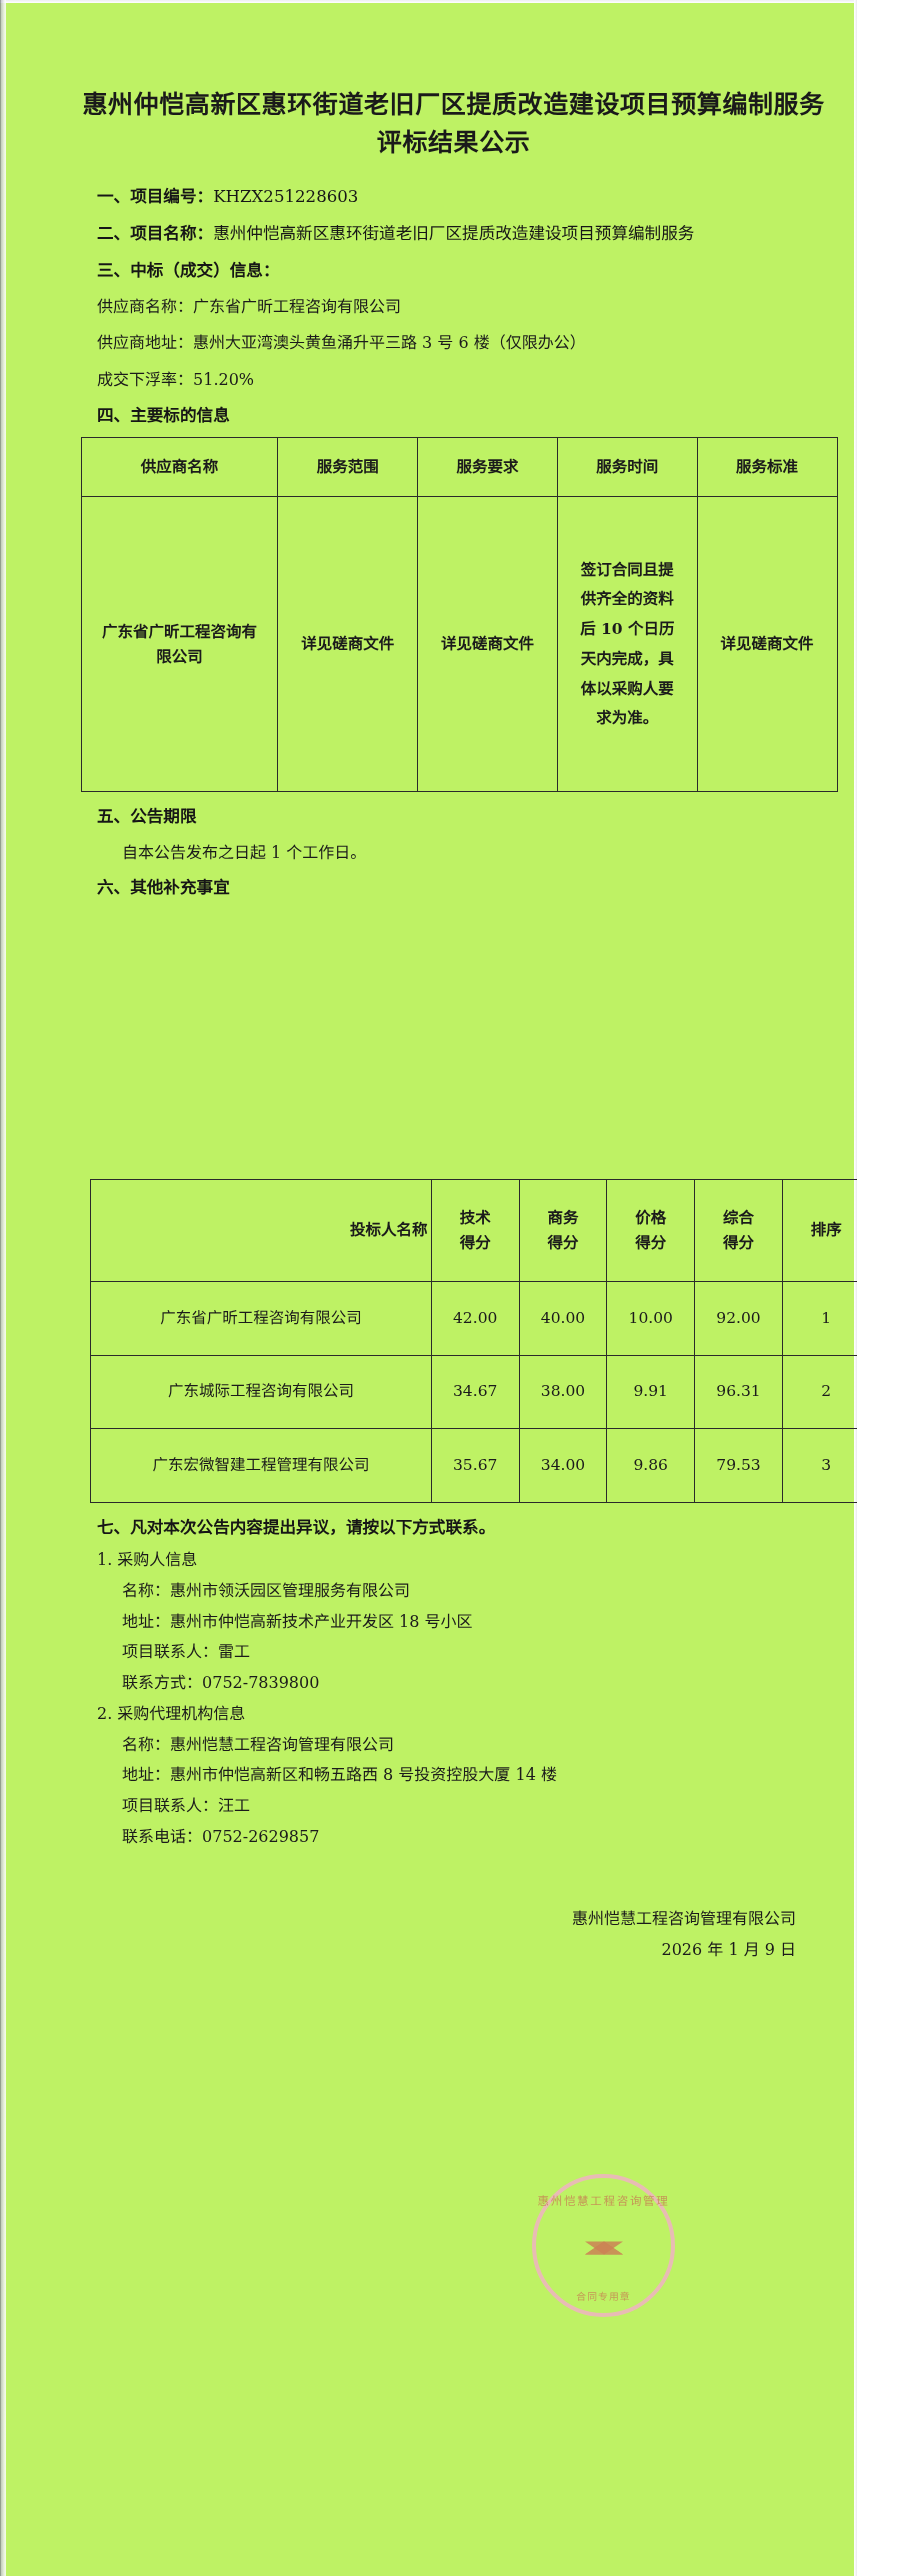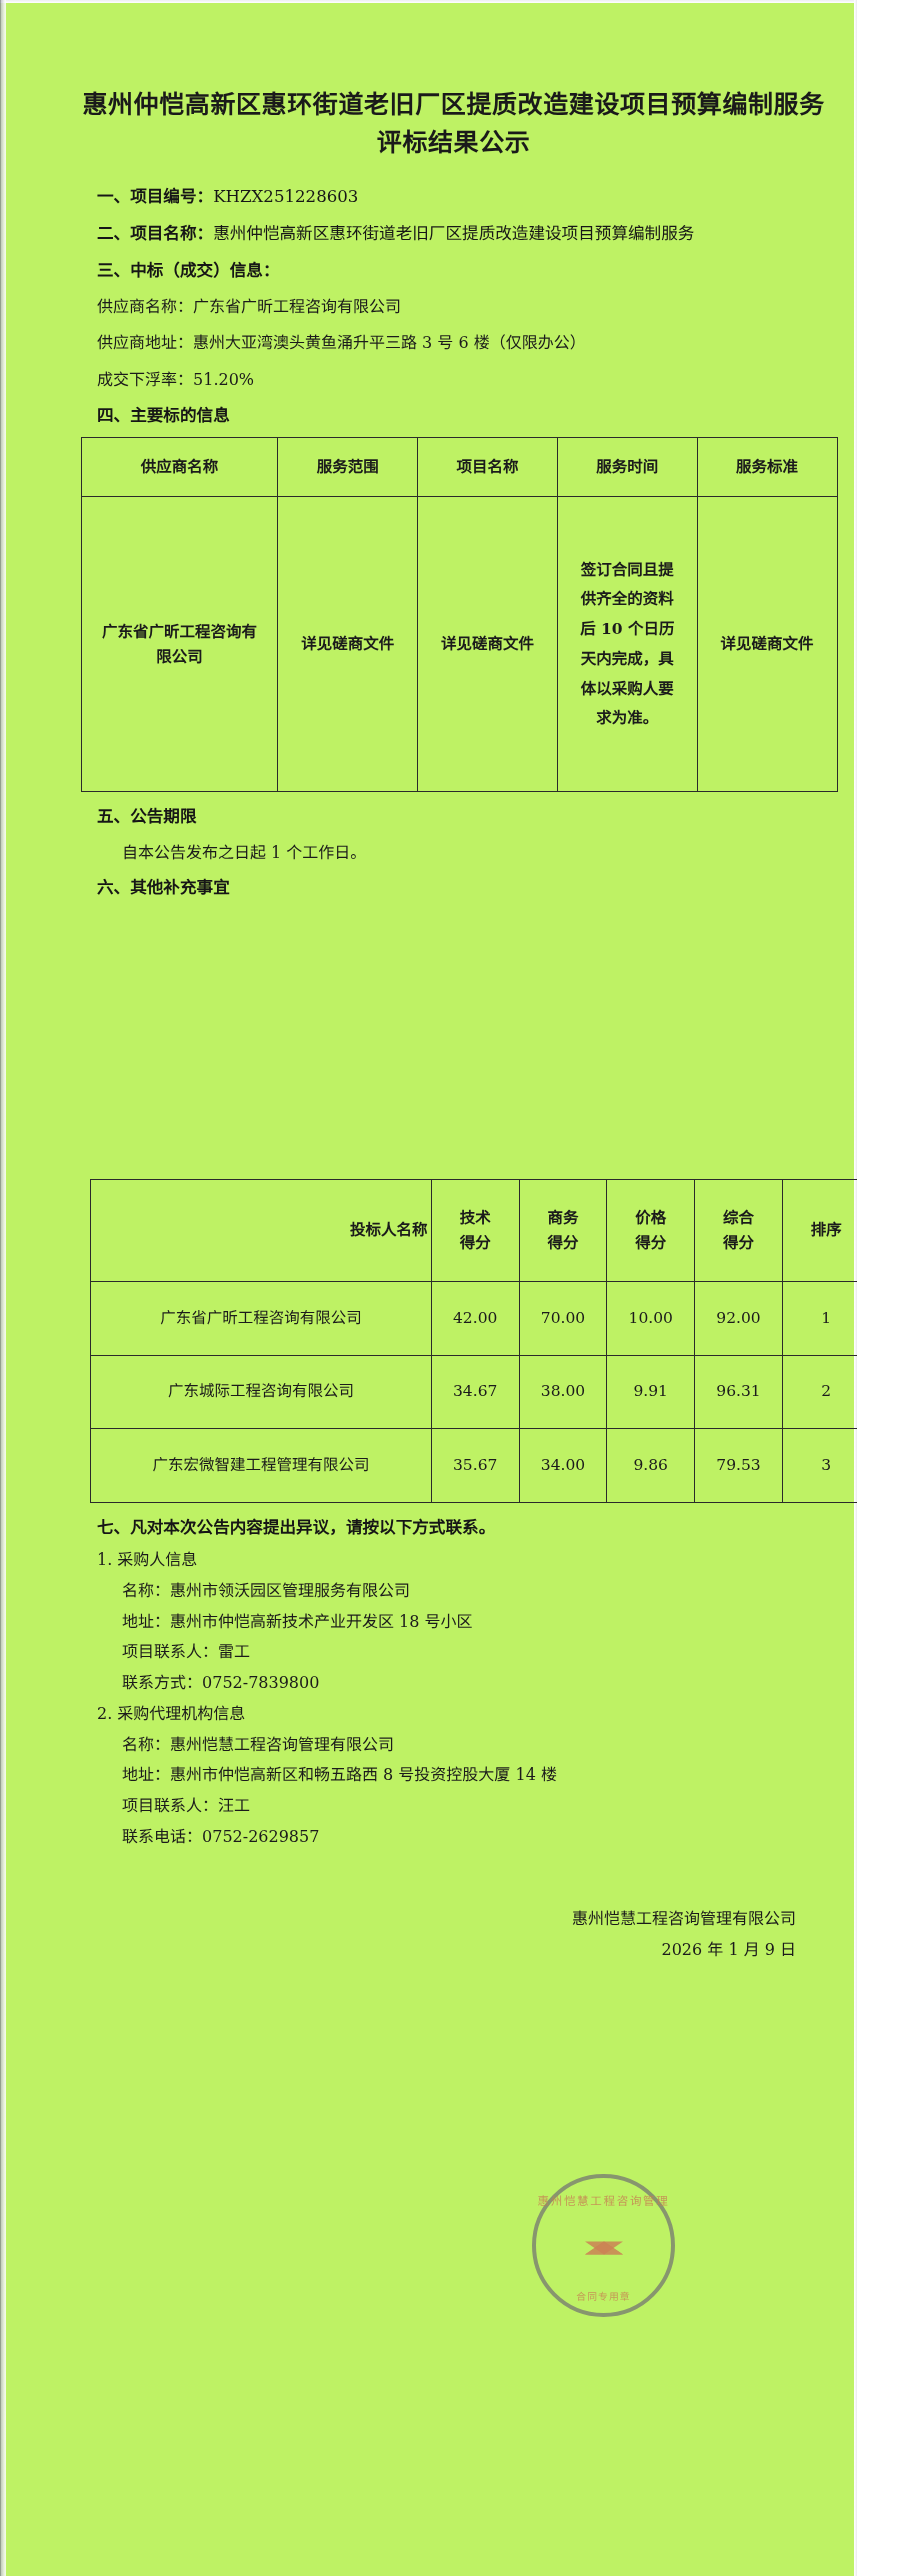--- a/index.html
+++ b/index.html
@@ -153,21 +153,21 @@
     font-size: 16px;
     color: #1b1b1b;
     line-height: 1.95;
   }
   .seal {
     position: absolute;
     left: 532px;
     top: 2174px;
     width: 135px;
     height: 135px;
-    border: 4px solid #737373;
+    border: 4px solid #f9a8d4;
     border-radius: 50%;
     opacity: .72;
     pointer-events: none;
   }
   .seal::after {
     content: "";
     position: absolute;
     left: 50%;
     top: 52%;
     transform: translate(-50%, -50%);
@@ -256,21 +256,21 @@
 
     <p class="section-heading">四、主要标的信息</p>
 
     <div class="gap-20"></div>
 
     <table class="grid" id="main-subject-table">
       <thead>
         <tr class="hdr-row">
           <th class="col-name">供应商名称</th>
           <th class="col-scope">服务范围</th>
-          <th class="col-require">项目名称</th>
+          <th class="col-require">服务要求</th>
           <th class="col-time">服务时间</th>
           <th class="col-standard">服务标准</th>
         </tr>
       </thead>
       <tbody>
         <tr class="body-row">
           <td><span class="cell-narrow" style="max-width:161px;">广东省广昕工程咨询有限公司</span></td>
           <td><span class="cell-narrow">详见磋商文件</span></td>
           <td><span class="cell-narrow">详见磋商文件</span></td>
           <td><span class="cell-time">签订合同且提供齐全的资料后 10 个日历天内完成，具体以采购人要求为准。</span></td>
@@ -313,21 +313,21 @@
             <span>综合</span><br>
             <span>得分</span>
           </th>
           <th class="col-rank">排序</th>
         </tr>
       </thead>
       <tbody>
         <tr>
           <td>广东省广昕工程咨询有限公司</td>
           <td>42.00</td>
-          <td>70.00</td>
+          <td>40.00</td>
           <td>10.00</td>
           <td>92.00</td>
           <td>1</td>
         </tr>
         <tr>
           <td>广东城际工程咨询有限公司</td>
           <td>34.67</td>
           <td>38.00</td>
           <td>9.91</td>
           <td>96.31</td>

